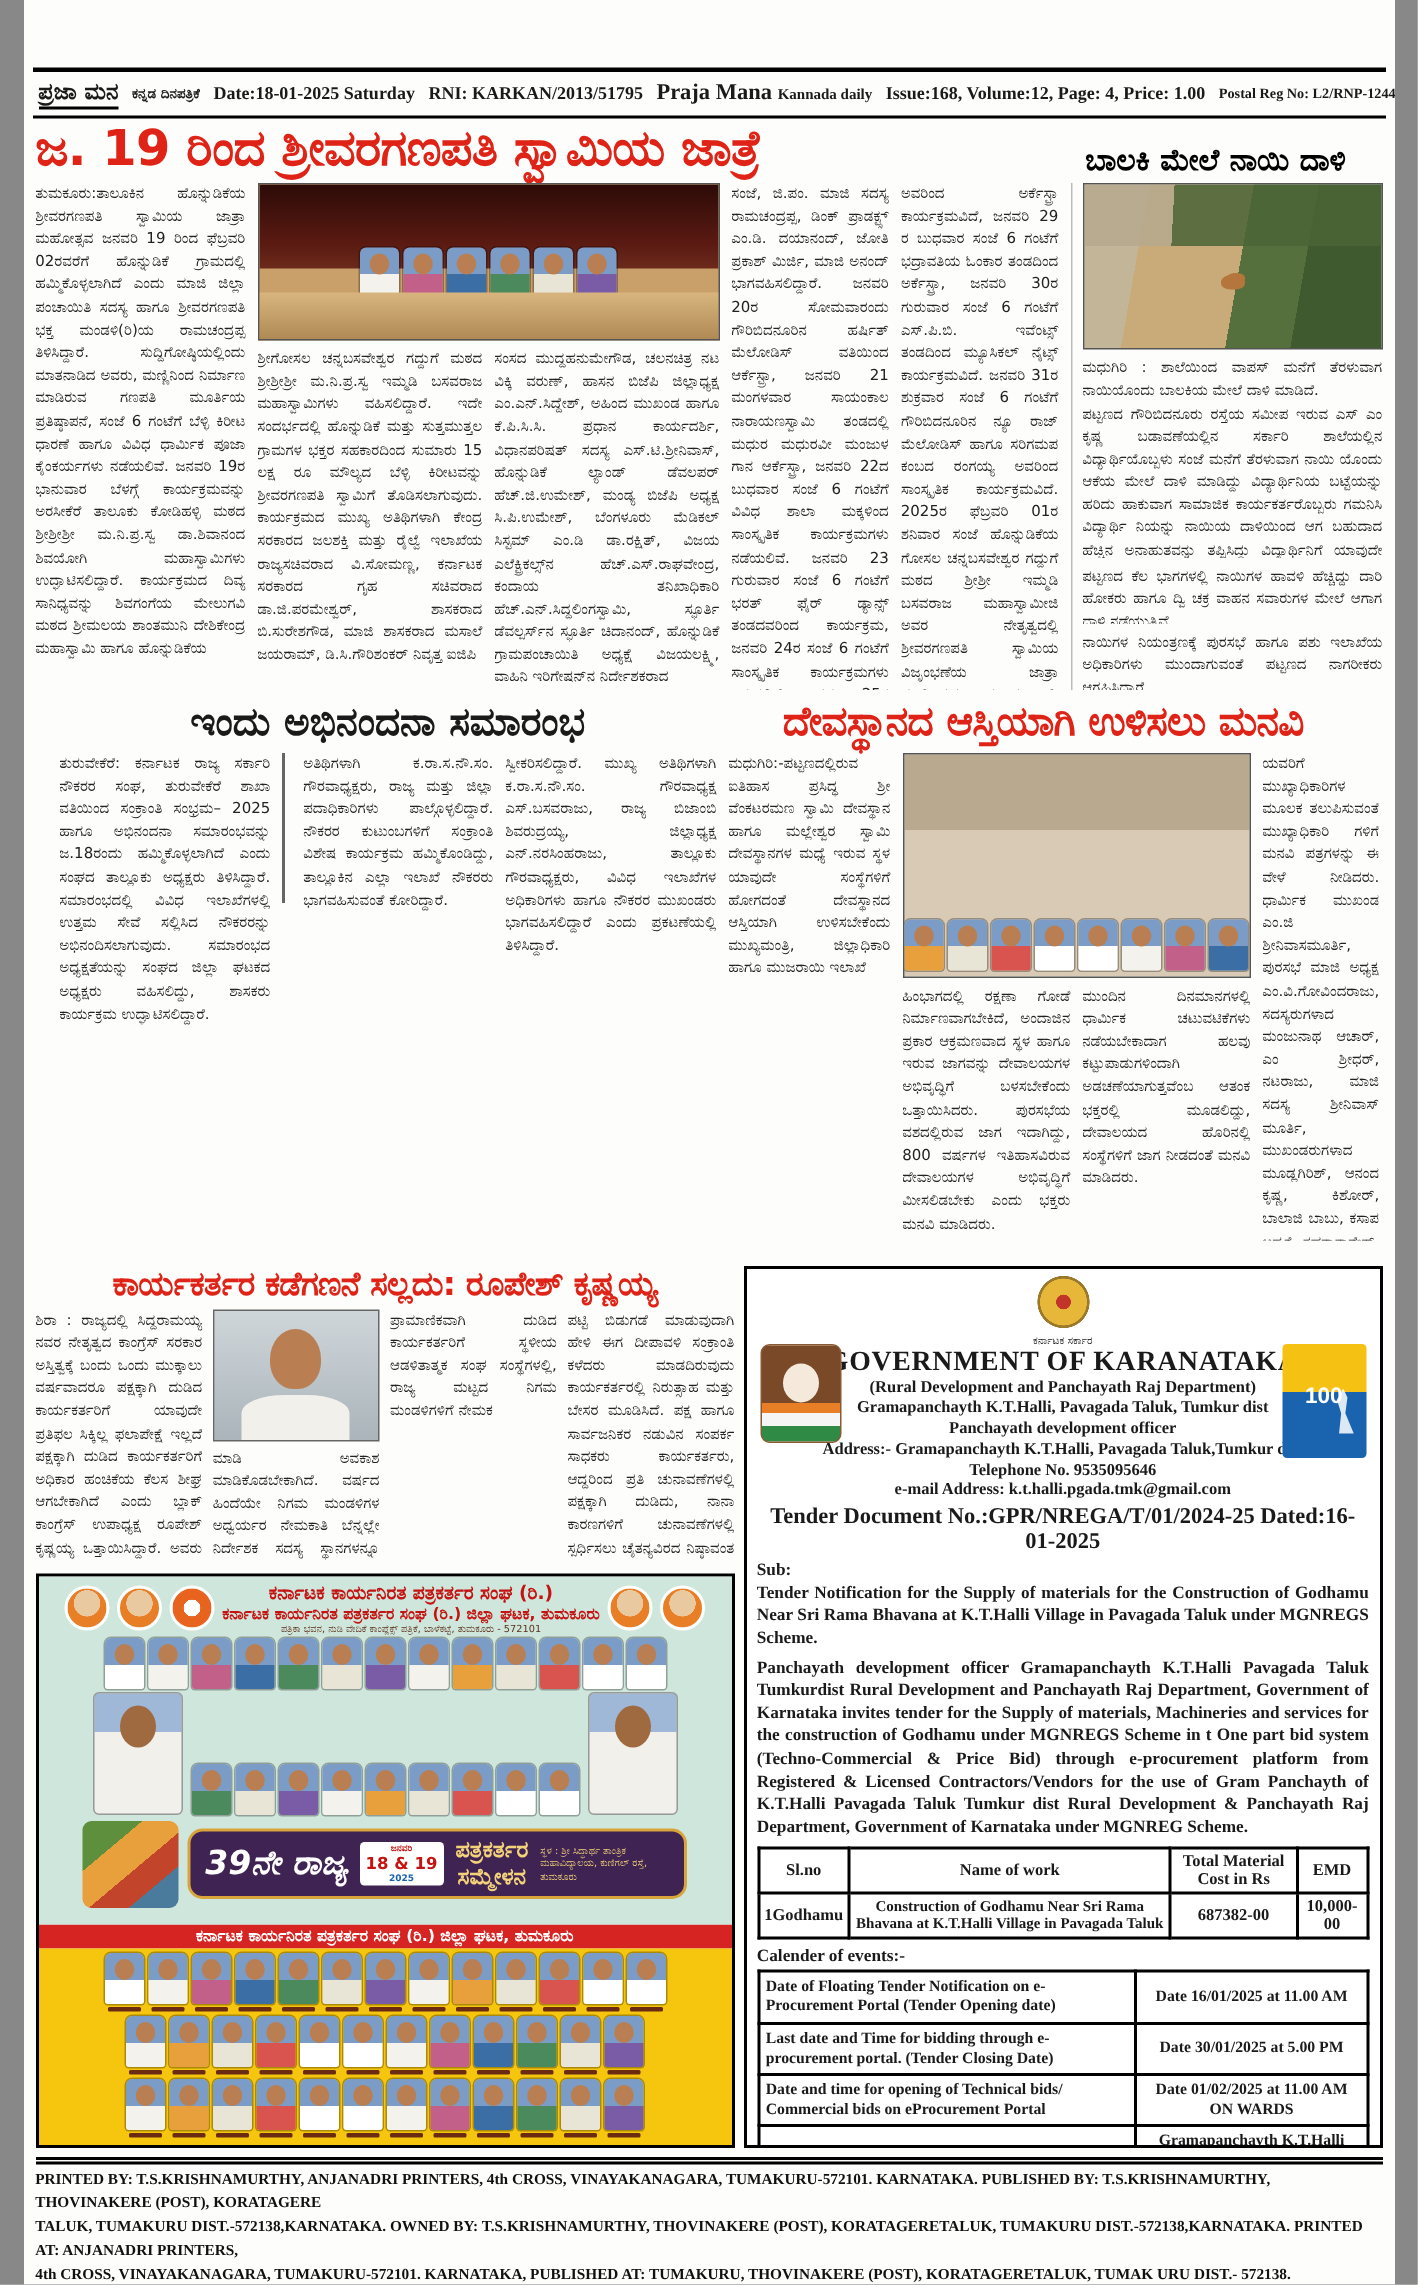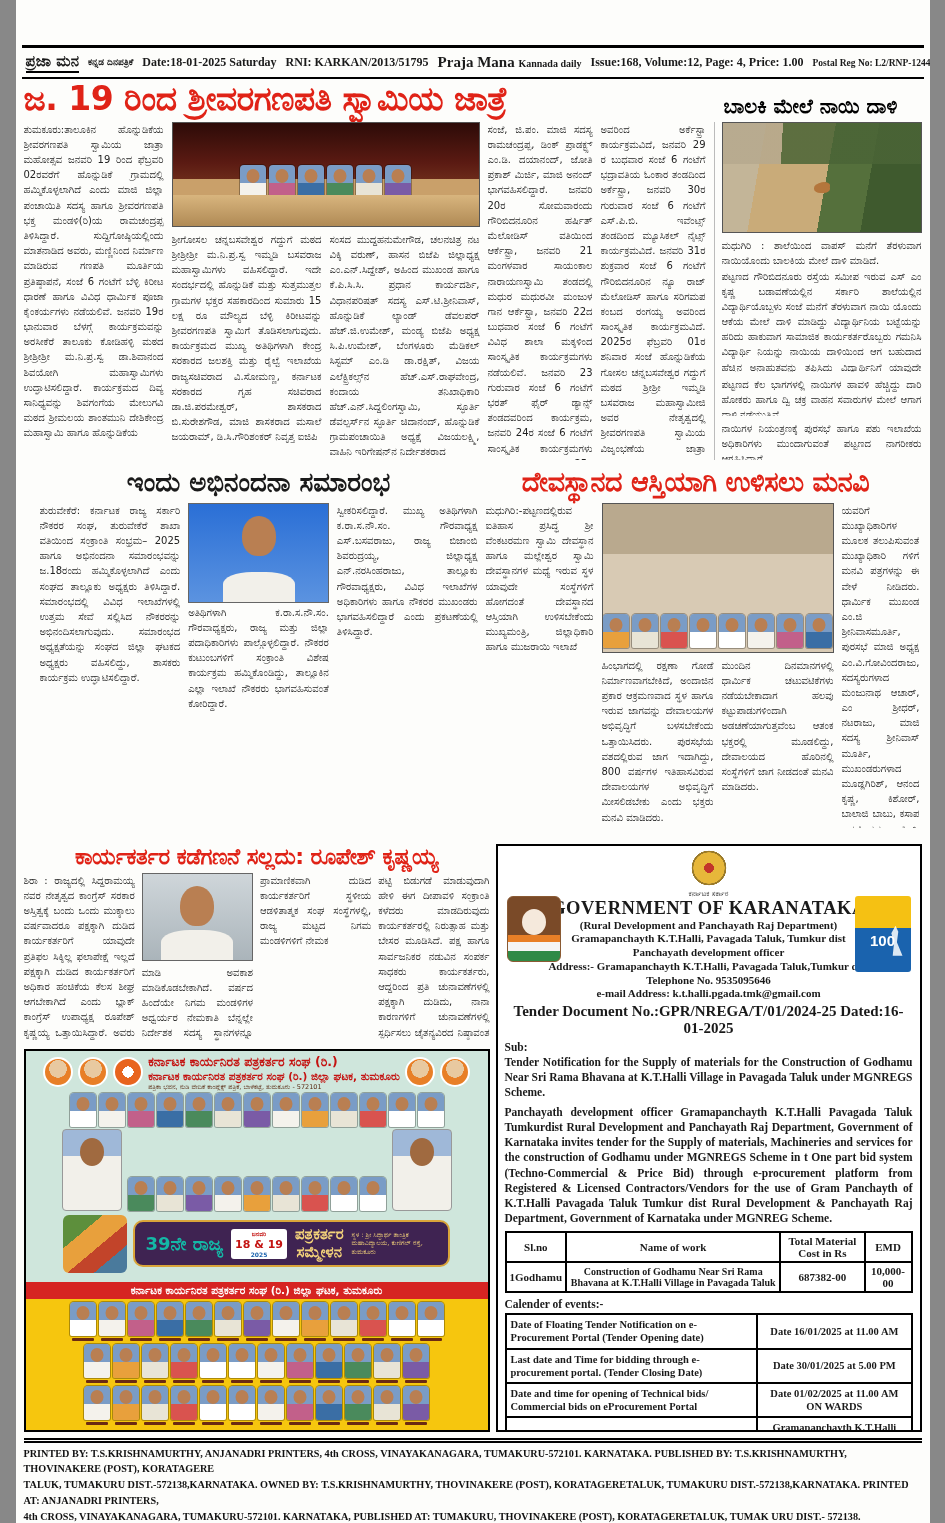--- a/index.html
+++ b/index.html
@@ -40,21 +40,21 @@
   .photo-dog::after{content:"";position:absolute;left:46%;top:55%;width:16px;height:10px;border-radius:50% 50% 40% 40%;
      background:#b4763c;box-shadow:2px -3px 0 -2px #b4763c;}
   
   .sec2{padding:6px 24px 0;height:372px;}
   .sec2heads{display:flex;align-items:flex-end;gap:8px;}
   .h-fel{font-size:26px;font-weight:bold;flex:0 0 438px;text-align:center;}
   .h-temple{color:#e02317;font-size:27px;font-weight:bold;flex:1;text-align:center;letter-spacing:-0.5px;}
   .sec2body{display:flex;gap:8px;margin-top:5px;height:325px;}
   .felcols{flex:0 0 438px;display:flex;gap:8px;}
   .felcols .coltxt{flex:1;}
-  .felmid{flex:1;display:flex;flex-direction:column;gap:2px;}
+  .felmid{flex:1;display:flex;flex-direction:row;gap:12px;}
   .portrait{height:98px;border:1px solid #666;position:relative;overflow:hidden;
      background:linear-gradient(#2a6fd6,#5b93e0);}
   .portrait::before{content:"";position:absolute;top:12px;left:50%;transform:translateX(-50%);
      width:34px;height:40px;border-radius:50% 50% 45% 45%;background:#b97f52;}
   .portrait::after{content:"";position:absolute;bottom:0;left:50%;transform:translateX(-50%);
      width:72px;height:30px;border-radius:40% 40% 0 0;background:#f2f0ea;}
   .portrait.grey{background:linear-gradient(#cfd6da,#aab4ba);}
   .templeblk{flex:1;display:flex;gap:8px;}
   .templeblk .ca{flex:0 0 108px;}
   .tmid{flex:0 0 232px;display:flex;flex-direction:column;gap:5px;}
@@ -70,36 +70,36 @@
   .workcols .coltxt{flex:1;}
   .workmid{flex:1;display:flex;flex-direction:column;gap:4px;}
   .portrait.small{height:86px;}
   
   .ad{border:2px solid #000;margin-top:8px;flex:1;display:flex;flex-direction:column;overflow:hidden;}
   .adtop{flex:1;background:#cfe6dc;position:relative;padding:3px 6px;display:flex;flex-direction:column;gap:2px;}
   .adtitlerow{display:flex;align-items:center;justify-content:center;gap:5px;}
   .saint{width:26px;height:26px;border-radius:50%;border:2px solid #fff;flex:0 0 auto;
      background:radial-gradient(circle at 50% 38%,#e8c9a0 0 42%,#e87f27 43% 100%);}
   .saint.logo{background:radial-gradient(circle at 50% 50%,#fff 0 30%,#e8641e 31% 100%);}
-  .adtitles{}
+  .adtitles{text-align:center;}
   .adt1{color:#c41311;font-weight:bold;font-size:12.5px;}
   .adt2{color:#c41311;font-weight:bold;font-size:10.5px;}
   .adt3{color:#5a2d16;font-size:6.5px;}
   .adrow{display:flex;justify-content:center;}
   .adrow2{display:flex;align-items:flex-end;gap:6px;justify-content:center;}
   .leader{width:58px;height:80px;border-radius:4px;flex:0 0 auto;position:relative;overflow:hidden;
      background:linear-gradient(#9fb8d8 0 32%,#f2f0ea 32% 100%);border:1px solid #999;}
   .leader::before{content:"";position:absolute;top:8px;left:50%;transform:translateX(-50%);
      width:24px;height:28px;border-radius:50%;background:#a06a40;}
   .badgerow{display:flex;align-items:center;justify-content:center;gap:6px;margin-top:2px;}
   .collage{width:64px;height:58px;border-radius:6px;flex:0 0 auto;
      background:linear-gradient(140deg,#5d8f3c 0 30%,#e8a03c 30% 55%,#c2442a 55% 75%,#4a7a9c 75% 100%);}
   .badge{background:#3f2352;border:2px solid #d9a43a;border-radius:10px;padding:4px 10px;
      display:flex;align-items:center;gap:8px;color:#f3d27a;}
-  .badge .num{font-size:18px;font-weight:bold;color:#14b8a6;line-height:1;}
+  .badge .num{font-size:22px;font-weight:bold;color:#ffffff;line-height:1;font-style:italic;}
   .badge .ev{font-size:15px;font-weight:bold;line-height:1.15;text-align:center;}
   .cal{background:#fff;border-radius:3px;padding:1px 4px;text-align:center;flex:0 0 auto;}
   .cal .mo{font-size:6px;color:#c41311;font-weight:bold;}
   .cal .dt{font-size:11px;color:#c41311;font-weight:bold;}
   .cal .yr{font-size:6px;color:#1a63ae;font-weight:bold;}
   .venue{font-size:6.5px;color:#f3d27a;width:86px;line-height:1.3;}
   
   .adstrip{background:#d62422;color:#fff;font-weight:bold;font-size:10.5px;text-align:center;padding:2px 2px;}
   .adgrid{background:#f6c60e;padding:3px 4px 5px;display:flex;flex-direction:column;gap:3px;}
   .crowd{display:flex;gap:3px;justify-content:center;align-items:flex-end;flex-wrap:nowrap;}
@@ -120,21 +120,21 @@
   .t-gov{font-size:18.5px;font-weight:bold;letter-spacing:0.5px;}
   .t-line{font-size:11px;font-weight:bold;line-height:1.25;}
   .t-doc{font-size:15px;font-weight:bold;margin-top:2px;}
   .t-etn{font-size:16px;font-weight:bold;letter-spacing:1px;margin-top:2px;}
   .logo-gandhi{position:absolute;left:2px;top:46px;width:52px;height:64px;border:1px solid #8a5a33;border-radius:6px;
      background:linear-gradient(#7a4a28 0 60%,#e87f27 60% 70%,#f5f5f5 70% 84%,#2f8a46 84% 100%);}
   .logo-gandhi::before{content:"";position:absolute;top:12px;left:50%;transform:translateX(-50%);
      width:24px;height:26px;border-radius:50%;background:#f5e9dc;}
   .logo-100{position:absolute;right:2px;top:46px;width:56px;height:76px;border-radius:3px;overflow:hidden;
      background:linear-gradient(#f5c113 0 42%,#1a63ae 42% 100%);color:#fff;text-align:center;}
-  .logo-100 .n{font-size:15px;font-weight:bold;margin-top:36px;font-family:"Liberation Sans",sans-serif;}
+  .logo-100 .n{font-size:15px;font-weight:bold;margin-top:26px;font-family:"Liberation Sans",sans-serif;}
   .logo-100::after{content:"";position:absolute;right:8px;top:30px;width:14px;height:30px;
      background:#fff;clip-path:polygon(50% 0,70% 20%,60% 55%,100% 100%,30% 100%,40% 55%,20% 25%);opacity:.85;}
   .t-sub{font-size:11.5px;font-weight:bold;margin-top:3px;line-height:1.3;text-align:justify;}
   .t-body{font-size:11.5px;font-weight:bold;margin-top:5px;line-height:1.32;text-align:justify;}
   table.tt{width:100%;border-collapse:collapse;margin-top:5px;}
   table.tt th,table.tt td{border:2px solid #000;font-size:11px;font-weight:bold;padding:2px 3px;text-align:center;}
   table.tt td.small{font-size:10px;}
   .t-cal-label{font-size:11.5px;font-weight:bold;margin-top:5px;}
   table.tc{width:100%;border-collapse:collapse;margin-top:3px;}
   table.tc td{border:2px solid #000;font-size:10.5px;font-weight:bold;padding:3px 4px;line-height:1.25;}

